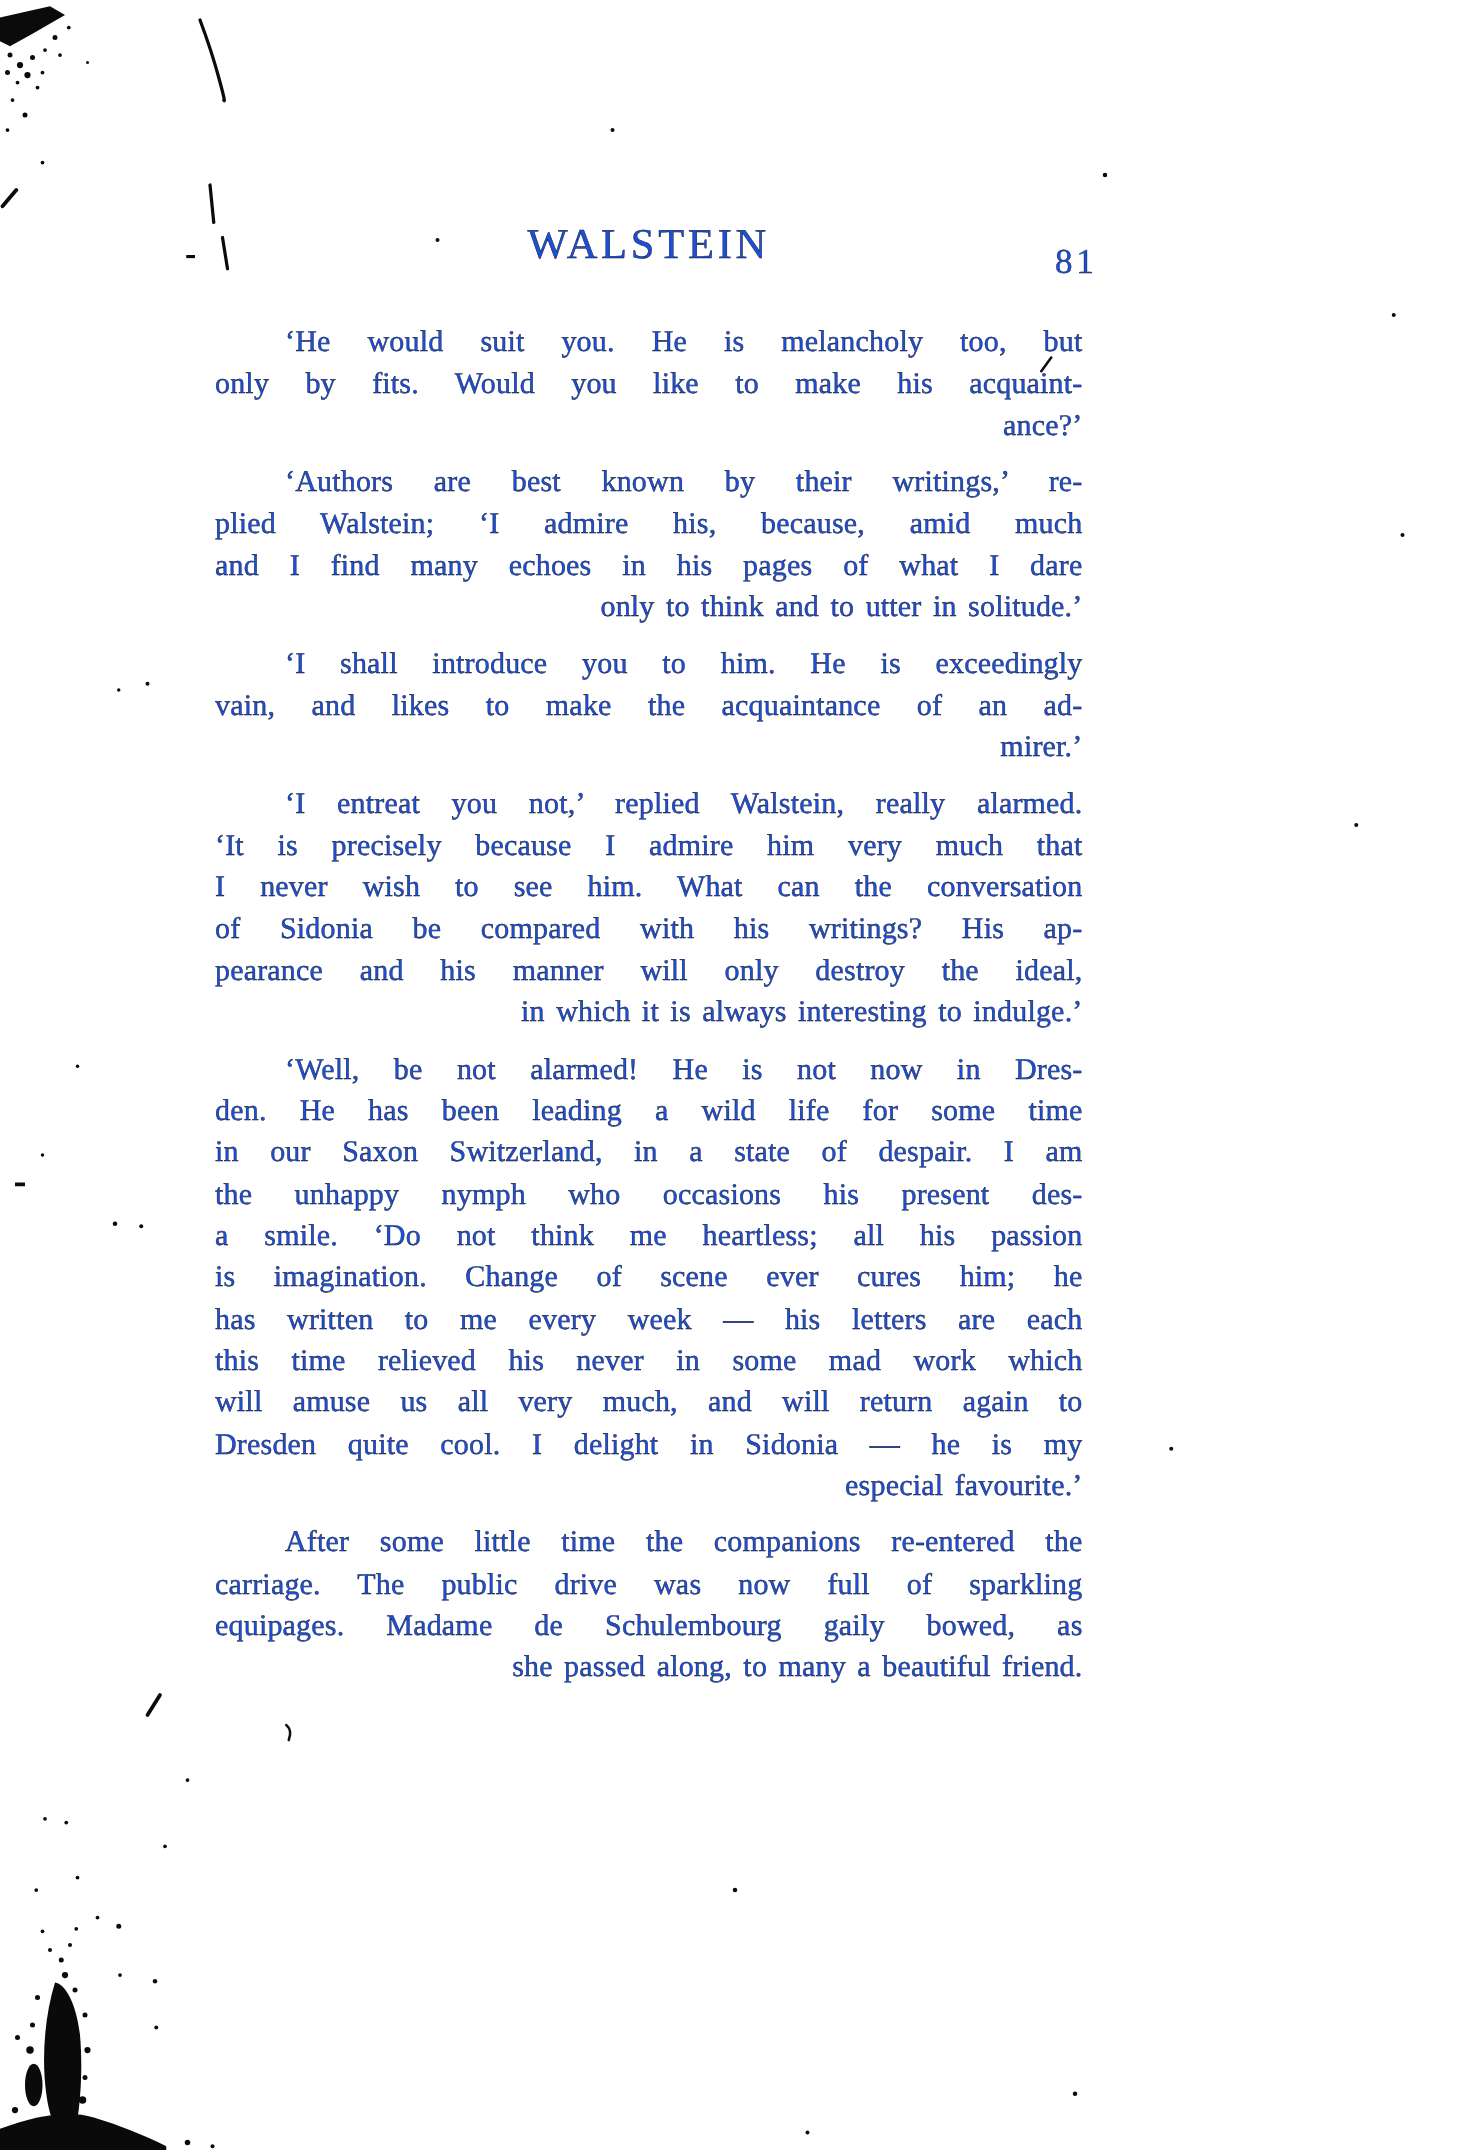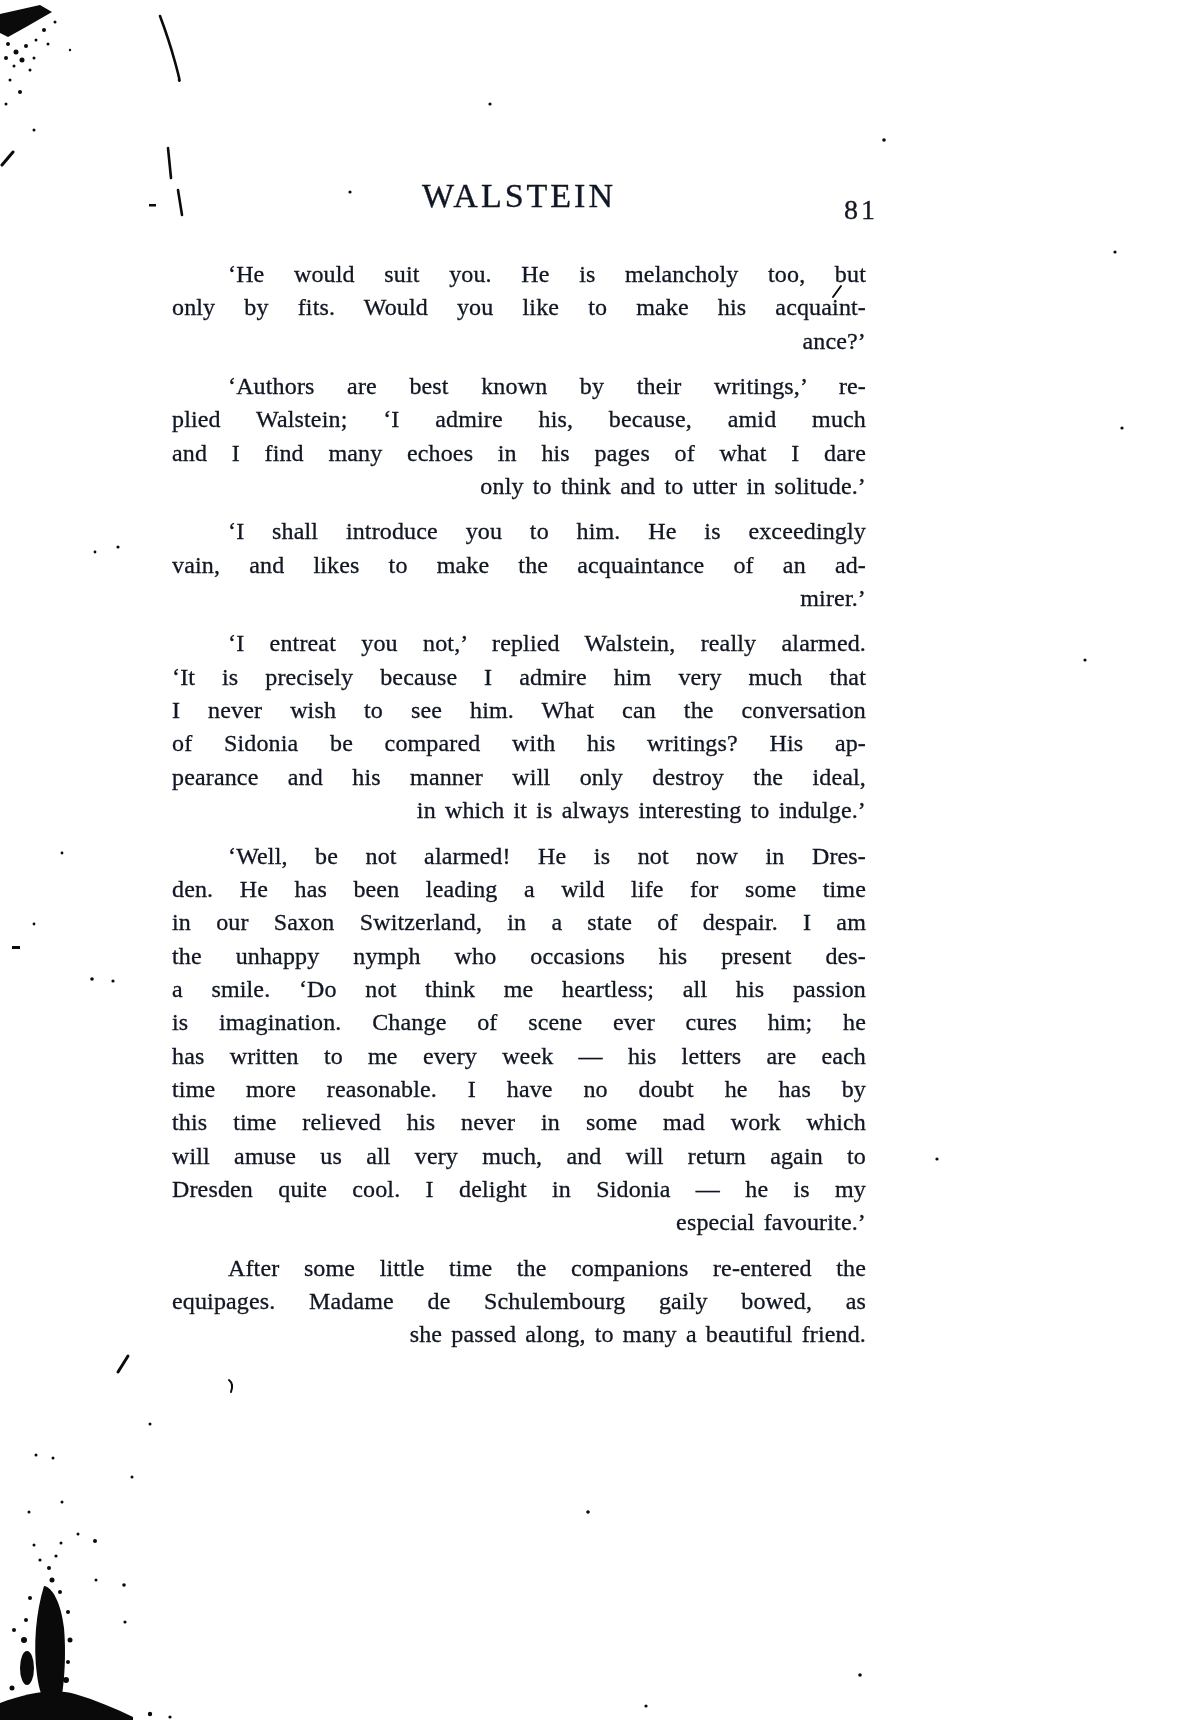--- a/index.html
+++ b/index.html
@@ -7,21 +7,21 @@
     padding: 0;
     background: #ffffff;
   }
   #page {
     position: relative;
     width: 1177px;
     height: 1720px;
     background: #ffffff;
     overflow: hidden;
     font-family: "Liberation Serif", "DejaVu Serif", serif;
-    color: #0f172a;
+    color: #1d4ed8;
   }
   
   #running-head {
     position: absolute;
     top: 178px;
     left: 160px;
     width: 718px;
     height: 40px;
   }
   #page-title {
@@ -120,28 +120,28 @@
         <div class="line last">in which it is always interesting to indulge.’</div>
       </div>
       <div class="para">
         <div class="line just indent">‘Well, be not alarmed!  He is not now in Dres-</div>
         <div class="line just">den.  He has been leading a wild life for some time</div>
         <div class="line just">in our Saxon Switzerland, in a state of despair.  I am</div>
         <div class="line just">the unhappy nymph who occasions his present des-</div>
         <div class="line just">a smile.  ‘Do not think me heartless; all his passion</div>
         <div class="line just">is imagination.  Change of scene ever cures him; he</div>
         <div class="line just">has written to me every week — his letters are each</div>
-        <div class="line just">time more reasonable.  I have no doubt he has by</div>
         <div class="line just">this time relieved his never in some mad work which</div>
         <div class="line just">will amuse us all very much, and will return again to</div>
         <div class="line just">Dresden quite cool.  I delight in Sidonia — he is my</div>
         <div class="line last">especial favourite.’</div>
       </div>
       <div class="para">
         <div class="line just indent">After some little time the companions re-entered the</div>
+        <div class="line just">carriage.  The public drive was now full of sparkling</div>
         <div class="line just">equipages.  Madame de Schulembourg gaily bowed, as</div>
         <div class="line last">she passed along, to many a beautiful friend.</div>
       </div>
     </div>
 
   <svg id="artifacts" viewBox="0 0 1177 1720" xmlns="http://www.w3.org/2000/svg">
 
     <g fill="#0b0b0b">
       <path d="M0,14 L40,5 L52,12 L26,27 L8,37 L0,33 Z"></path>
       <circle cx="8" cy="44" r="2"></circle>

